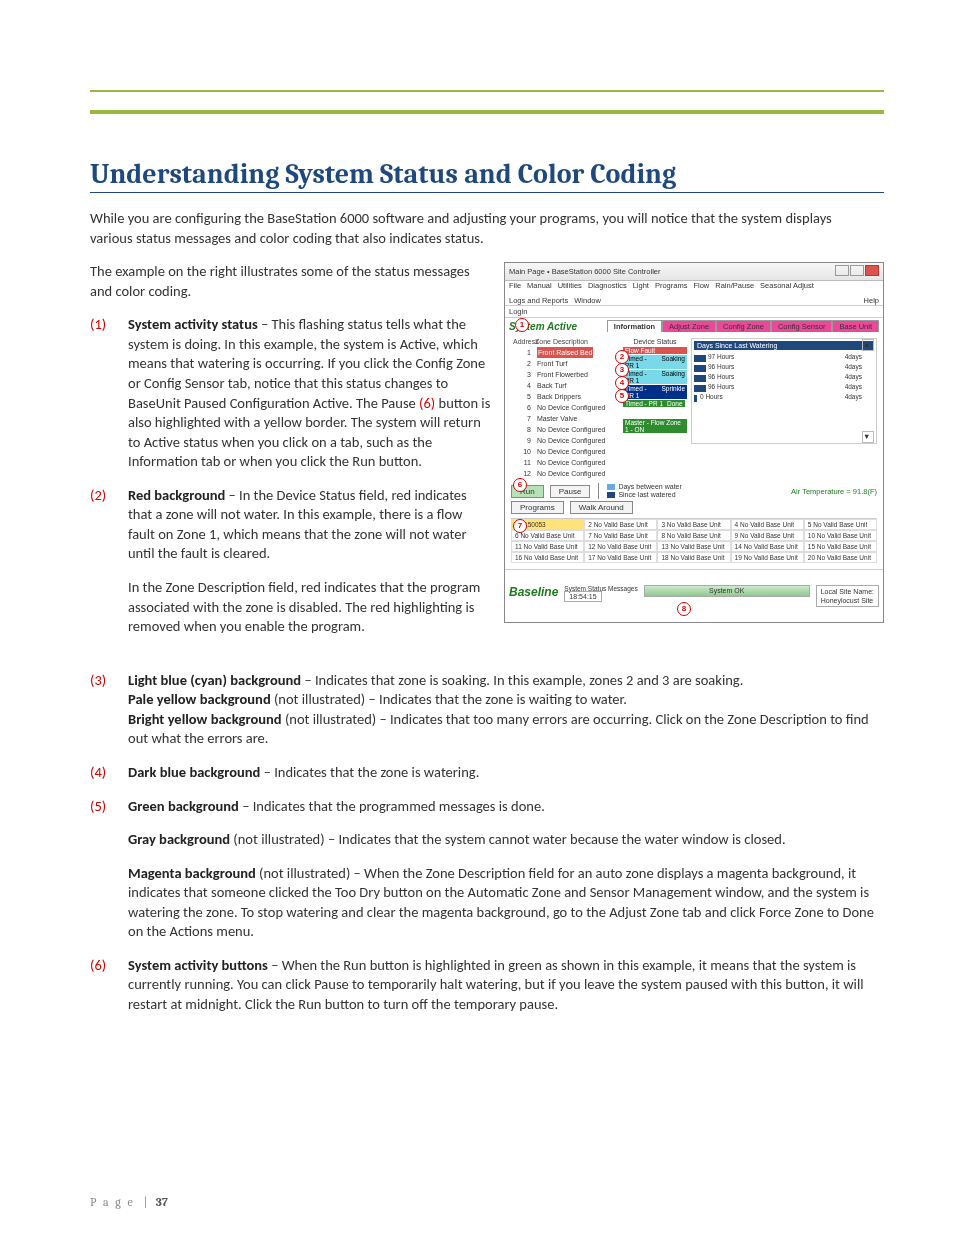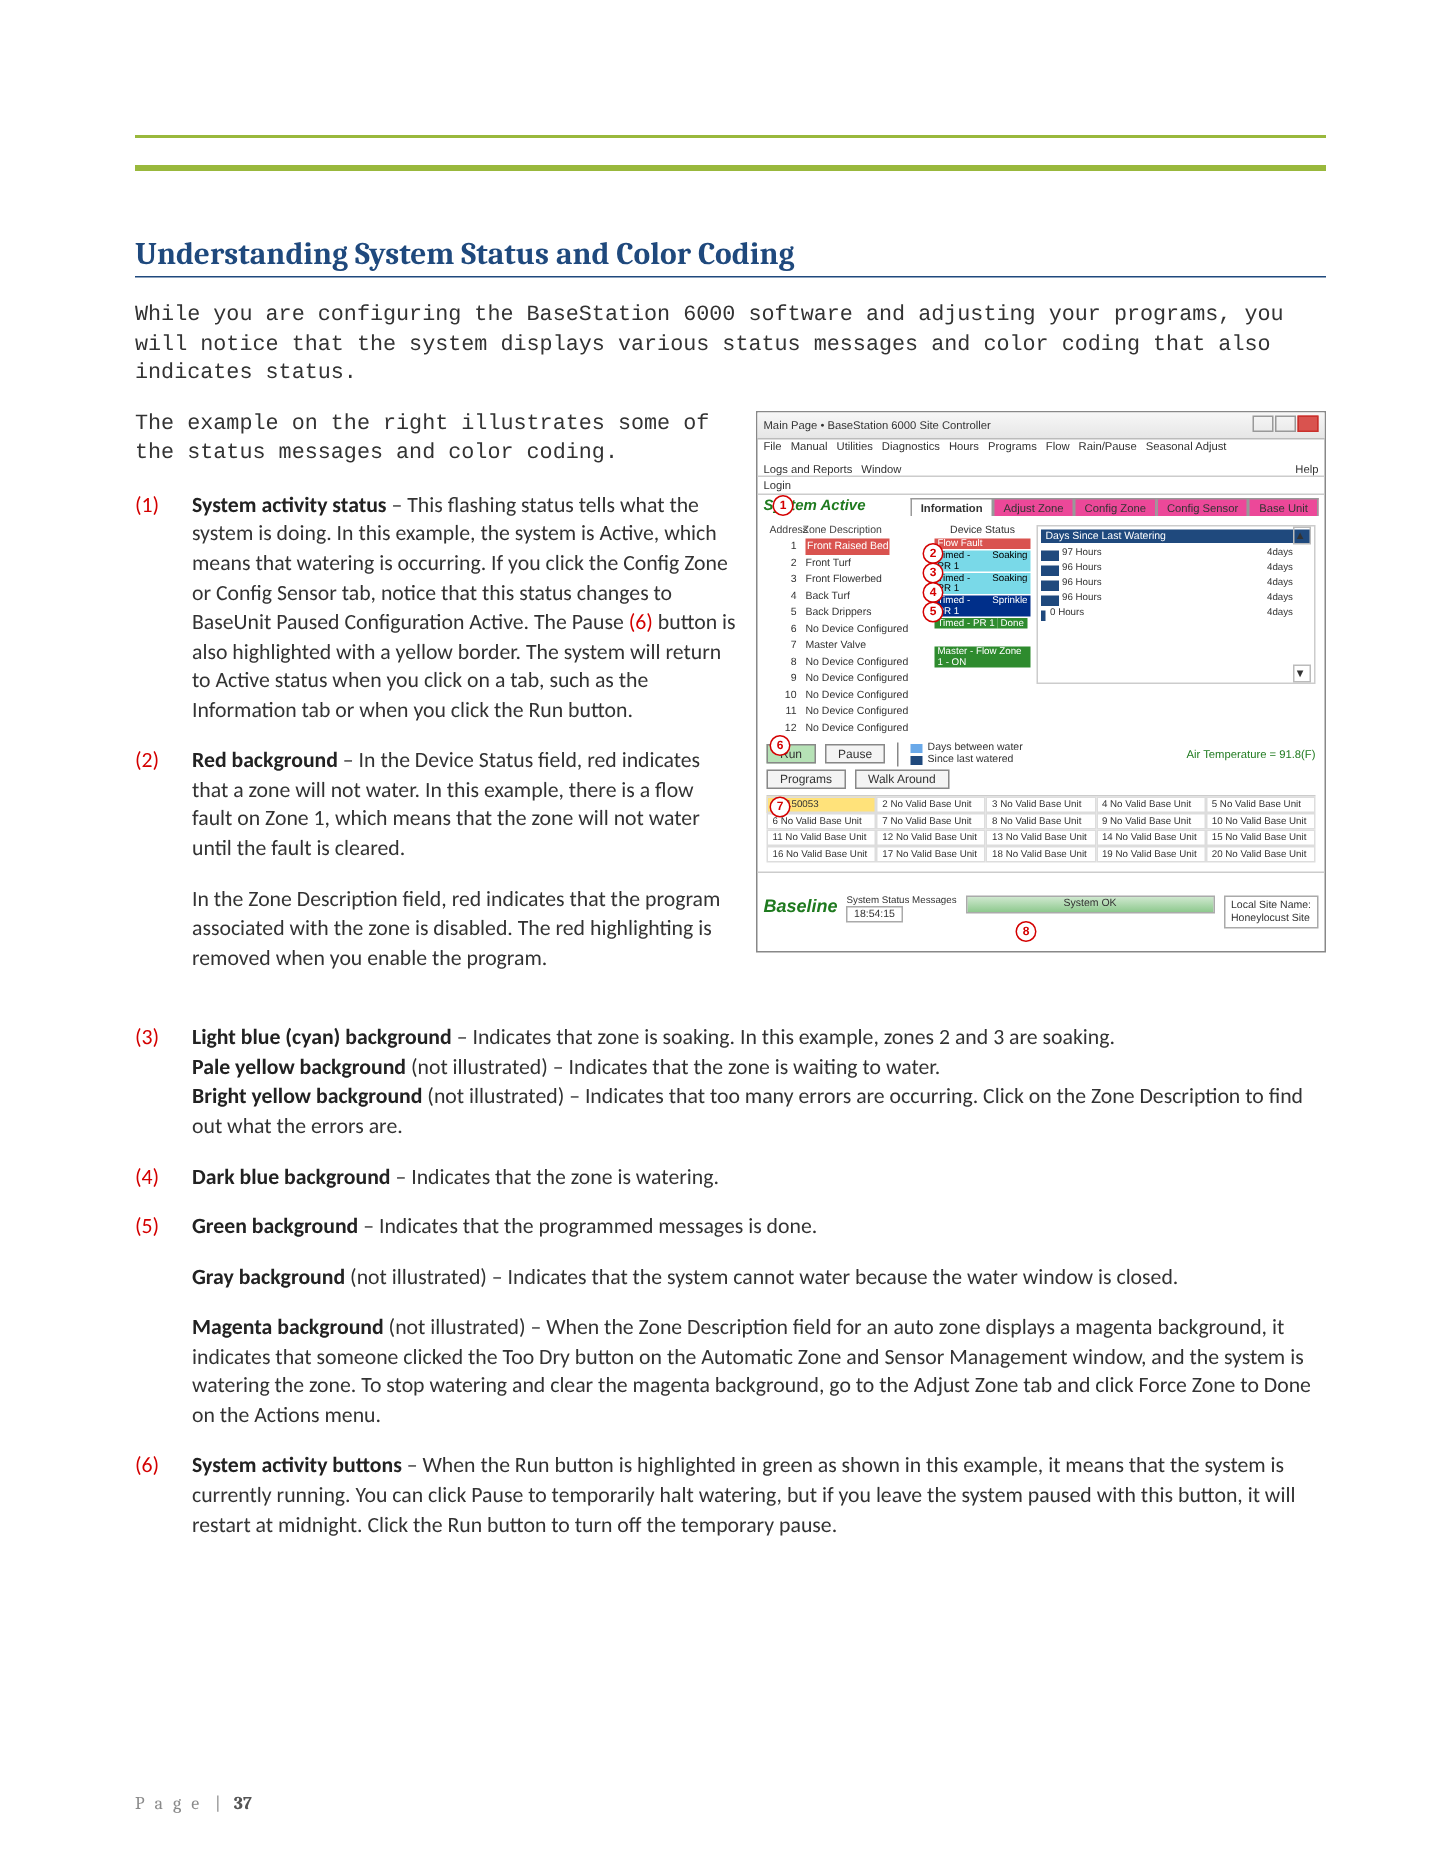--- a/index.html
+++ b/index.html
@@ -31,31 +31,30 @@
     color: #222;
   }
   .chapter-rule {
     border: none;
     border-top: 4px solid #99b83c;
     margin: 0 0 44px 0;
   }
   h2.section-title {
     font-family: Cambria, Georgia, serif;
     font-weight: 700;
-    font-size: 21px;
+    font-size: 28px;
     color: #1f497d;
     margin: 0 0 16px 0;
     border-bottom: 1px solid #1f497d;
     padding-bottom: 2px;
   }
   p.intro {
     margin: 6px 16px 14px 0;
     font-size: 14.5px;
     line-height: 1.35;
-    font-family: Liberation Mono, monospace;
   }
   .two-col {
     display: flex;
     gap: 12px;
     align-items: flex-start;
   }
   .left-col { flex: 1 1 0; }
   .right-col { flex: 0 0 380px; }
   ol.num-list {
     list-style: none;
@@ -197,21 +196,21 @@
       <div class="shot">
         <div class="titlebar">
           <span>Main Page • BaseStation 6000 Site Controller</span>
           <span class="winbtns"><span></span><span></span><span class="close"></span></span>
         </div>
         <div class="menubar">
           <span>File</span>
           <span>Manual</span>
           <span>Utilities</span>
           <span>Diagnostics</span>
-          <span>Hours</span>
+          <span>Light</span>
           <span>Programs</span>
           <span>Flow</span>
           <span>Rain/Pause</span>
           <span>Seasonal Adjust</span>
           <span>Logs and Reports</span>
           <span>Window</span>
           <span style="margin-left:auto">Help</span>
         </div>
         <div class="login">Login</div>
         <div class="status-row">

